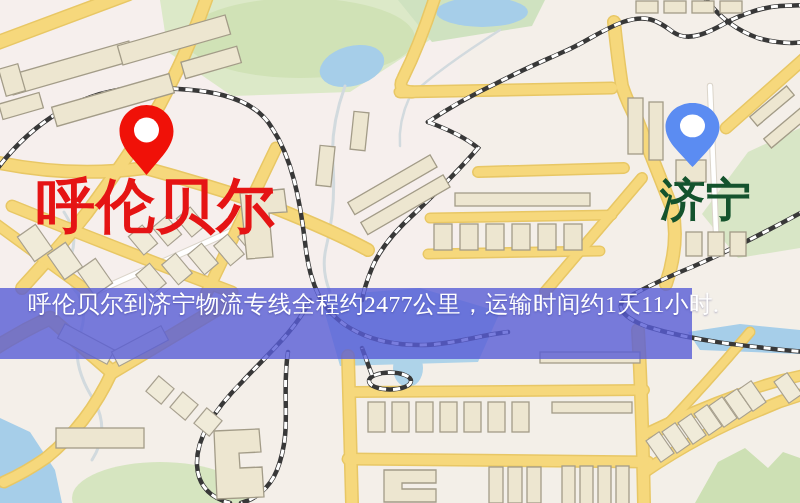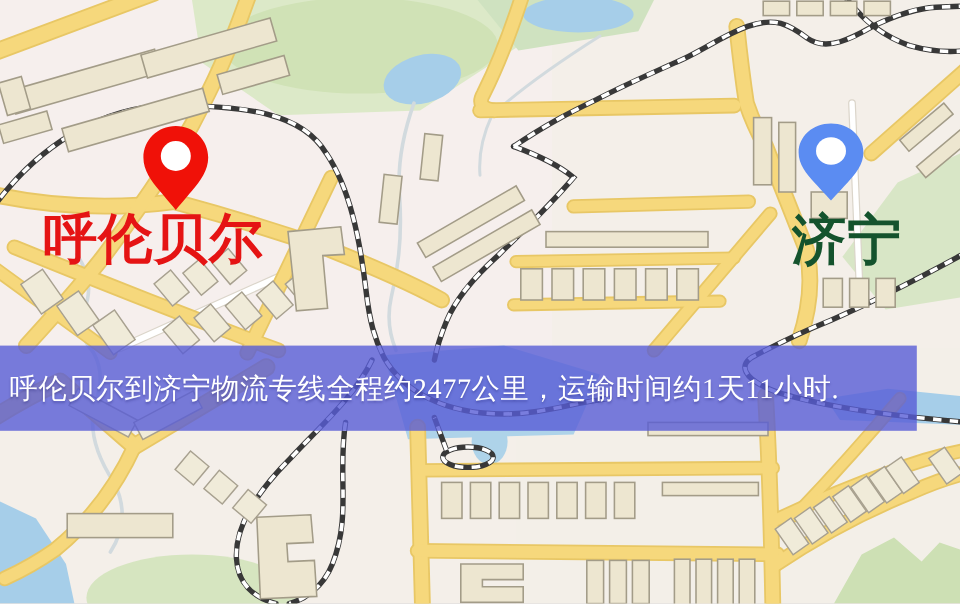--- a/index.html
+++ b/index.html
@@ -2,24 +2,24 @@
 <html><head>
 <meta charset="utf-8">
 <style>
   html,body{margin:0;padding:0;background:#ddd;}
   #stage{position:relative;width:800px;height:503px;overflow:hidden;
          font-family:"Liberation Serif","DejaVu Serif",serif;}
   #stage svg.map{position:absolute;left:0;top:0;}
   .pin{position:absolute;}
   .pin-label{position:absolute;font-weight:bold;line-height:1;white-space:nowrap;
              letter-spacing:1px;}
-  #origin-label{left:36px;top:177px;font-size:45px;}
+  #origin-label{left:36px;top:177px;font-size:59px;}
   #dest-label{left:660px;top:178px;font-size:45px;}
-  #banner{position:absolute;left:0;top:288px;width:764px;height:71px;
-          display:flex;align-items:center;box-sizing:border-box;padding-left:8px;}
+  #banner{position:absolute;left:0;top:288px;width:692px;height:71px;
+          display:flex;align-items:flex-start;box-sizing:border-box;padding-left:28px;}
   #banner .banner-text{font-size:23.5px;letter-spacing:0.5px;white-space:nowrap;
           text-shadow:0 1px 2px rgba(30,30,110,0.35);}
   .bld{fill:#ede6d0;stroke:#a39c88;stroke-width:1.3;}
   .bld2{fill:#f0ebd9;stroke:#a8a190;stroke-width:1.2;}
   .roadc{fill:none;stroke:#e8c765;stroke-linecap:round;stroke-linejoin:round;}
   .road{fill:none;stroke:#f6d87c;stroke-linecap:round;stroke-linejoin:round;}
   .minc{fill:none;stroke:#dbd5ca;stroke-linecap:round;}
   .min{fill:none;stroke:#ffffff;stroke-linecap:round;}
   .stream{fill:none;stroke:#d2dade;stroke-linecap:round;}
   .raild{fill:none;stroke:#383838;stroke-width:4.5;stroke-linecap:round;}

